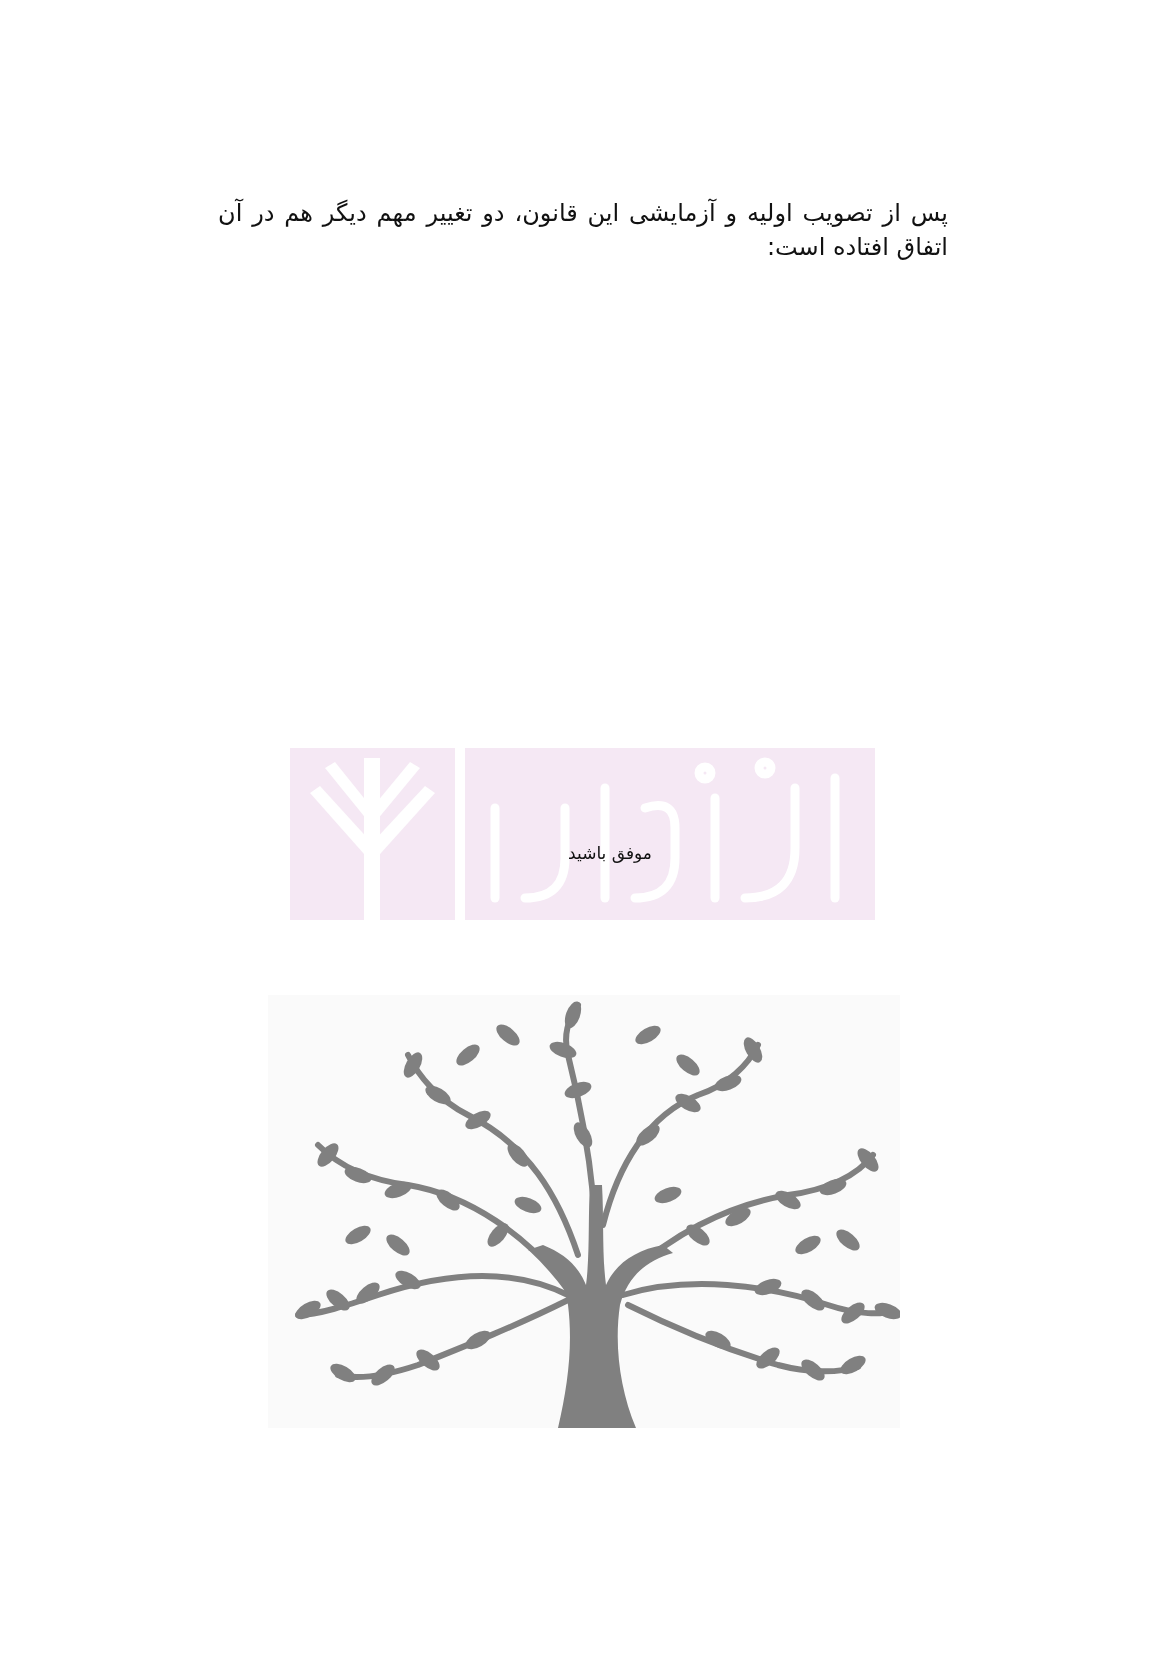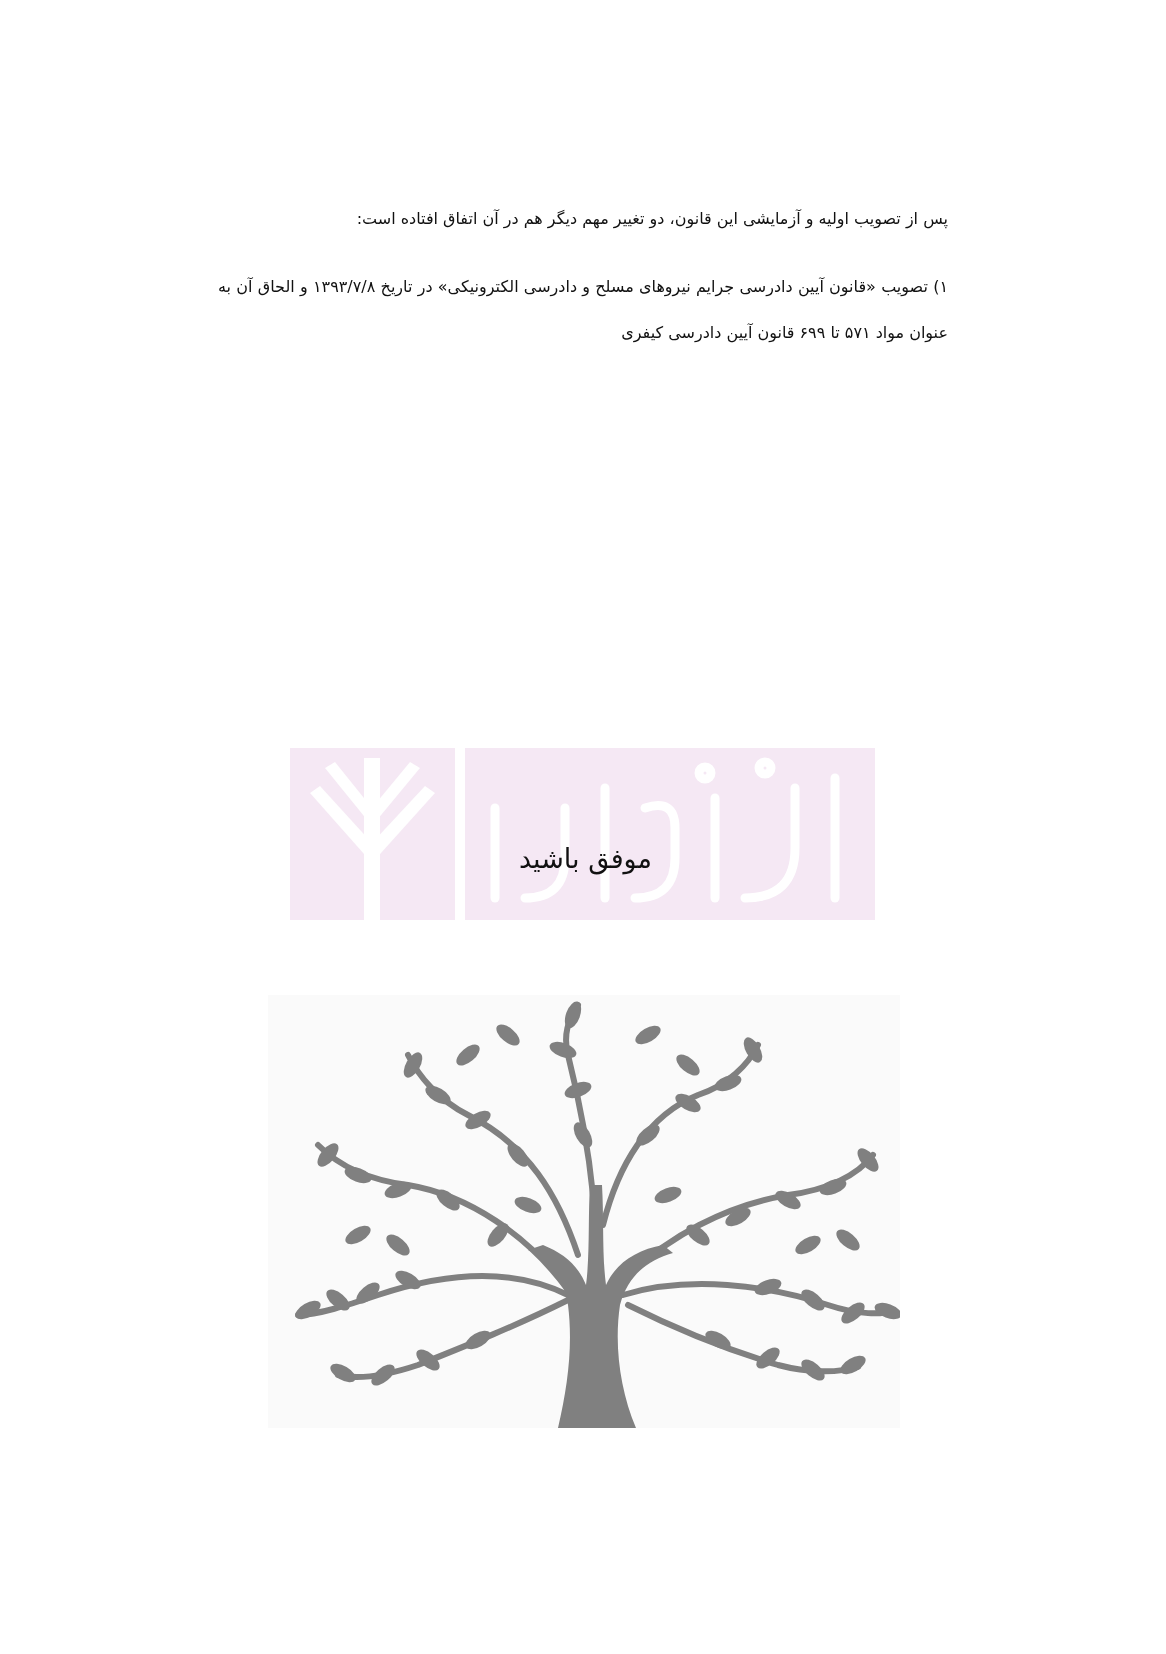--- a/index.html
+++ b/index.html
@@ -7,26 +7,26 @@
     width: 1166px; height: 1654px; background: #ffffff; position: relative; overflow: hidden;
     font-family: "DejaVu Sans", "Liberation Sans", sans-serif; color: #111;
   }
   .watermark {
     position: absolute; left: 290px; top: 748px; width: 585px; height: 172px;
   }
   .wm-left { position: absolute; left: 0; top: 0; width: 165px; height: 172px; background: #f5e8f4; }
   .wm-right { position: absolute; left: 175px; top: 0; width: 410px; height: 172px; background: #f5e8f4; }
   .text-block {
     position: absolute; left: 218px; top: 196px; width: 730px;
-    direction: rtl; text-align: justify; font-size: 16px; line-height: 46px;
+    direction: rtl; text-align: justify; font-size: 24px; line-height: 34px;
   }
   .para { margin: 0 0 22px 0; text-align: justify; text-align-last: right; }
   .signoff {
-    position: absolute; left: 472px; top: 843px; width: 180px; text-align: right;
-    direction: rtl; font-size: 27px;
+    position: absolute; left: 520px; top: 843px; width: 180px; text-align: center;
+    direction: rtl; font-size: 17px;
   }
   .tree-box {
     position: absolute; left: 268px; top: 995px; width: 632px; height: 433px; background: #fafafa;
   }
   .tree-box svg { position: absolute; left: 0; top: 0; }
 </style>
 </head>
 <body>
 
 <div class="watermark">
@@ -51,21 +51,20 @@
         <path d="M370 150 L370 30"></path>
         <circle cx="240" cy="25" r="6"></circle>
         <circle cx="300" cy="20" r="6"></circle>
       </g>
     </svg>
   </div>
 </div>
 
 <div class="text-block">
   <p class="para">پس از تصویب اولیه و آزمایشی این قانون، دو تغییر مهم دیگر هم در آن اتفاق افتاده است:</p>
-  <p class="para">۱) تصویب «قانون آیین دادرسی جرایم نیروهای مسلح و دادرسی الکترونیکی» در تاریخ ۱۳۹۳/۷/۸ و الحاق آن به عنوان مواد ۵۷۱ تا ۶۹۹ قانون آیین دادرسی کیفری</p>
 </div>
 
 <div class="signoff">موفق باشید</div>
 
 <div class="tree-box">
   <svg width="632" height="433" viewBox="0 0 632 433">
     <g fill="#808080">
 
       <path d="M290 433 C300 390 305 350 300 310 C295 280 280 265 260 255 L275 250 C295 258 310 270 318 290 C322 260 320 220 322 190 L334 190 C336 225 334 260 338 290 C348 268 368 255 395 250 L405 258 C380 265 360 280 352 310 C346 350 352 395 368 433 Z"></path>
     </g>

